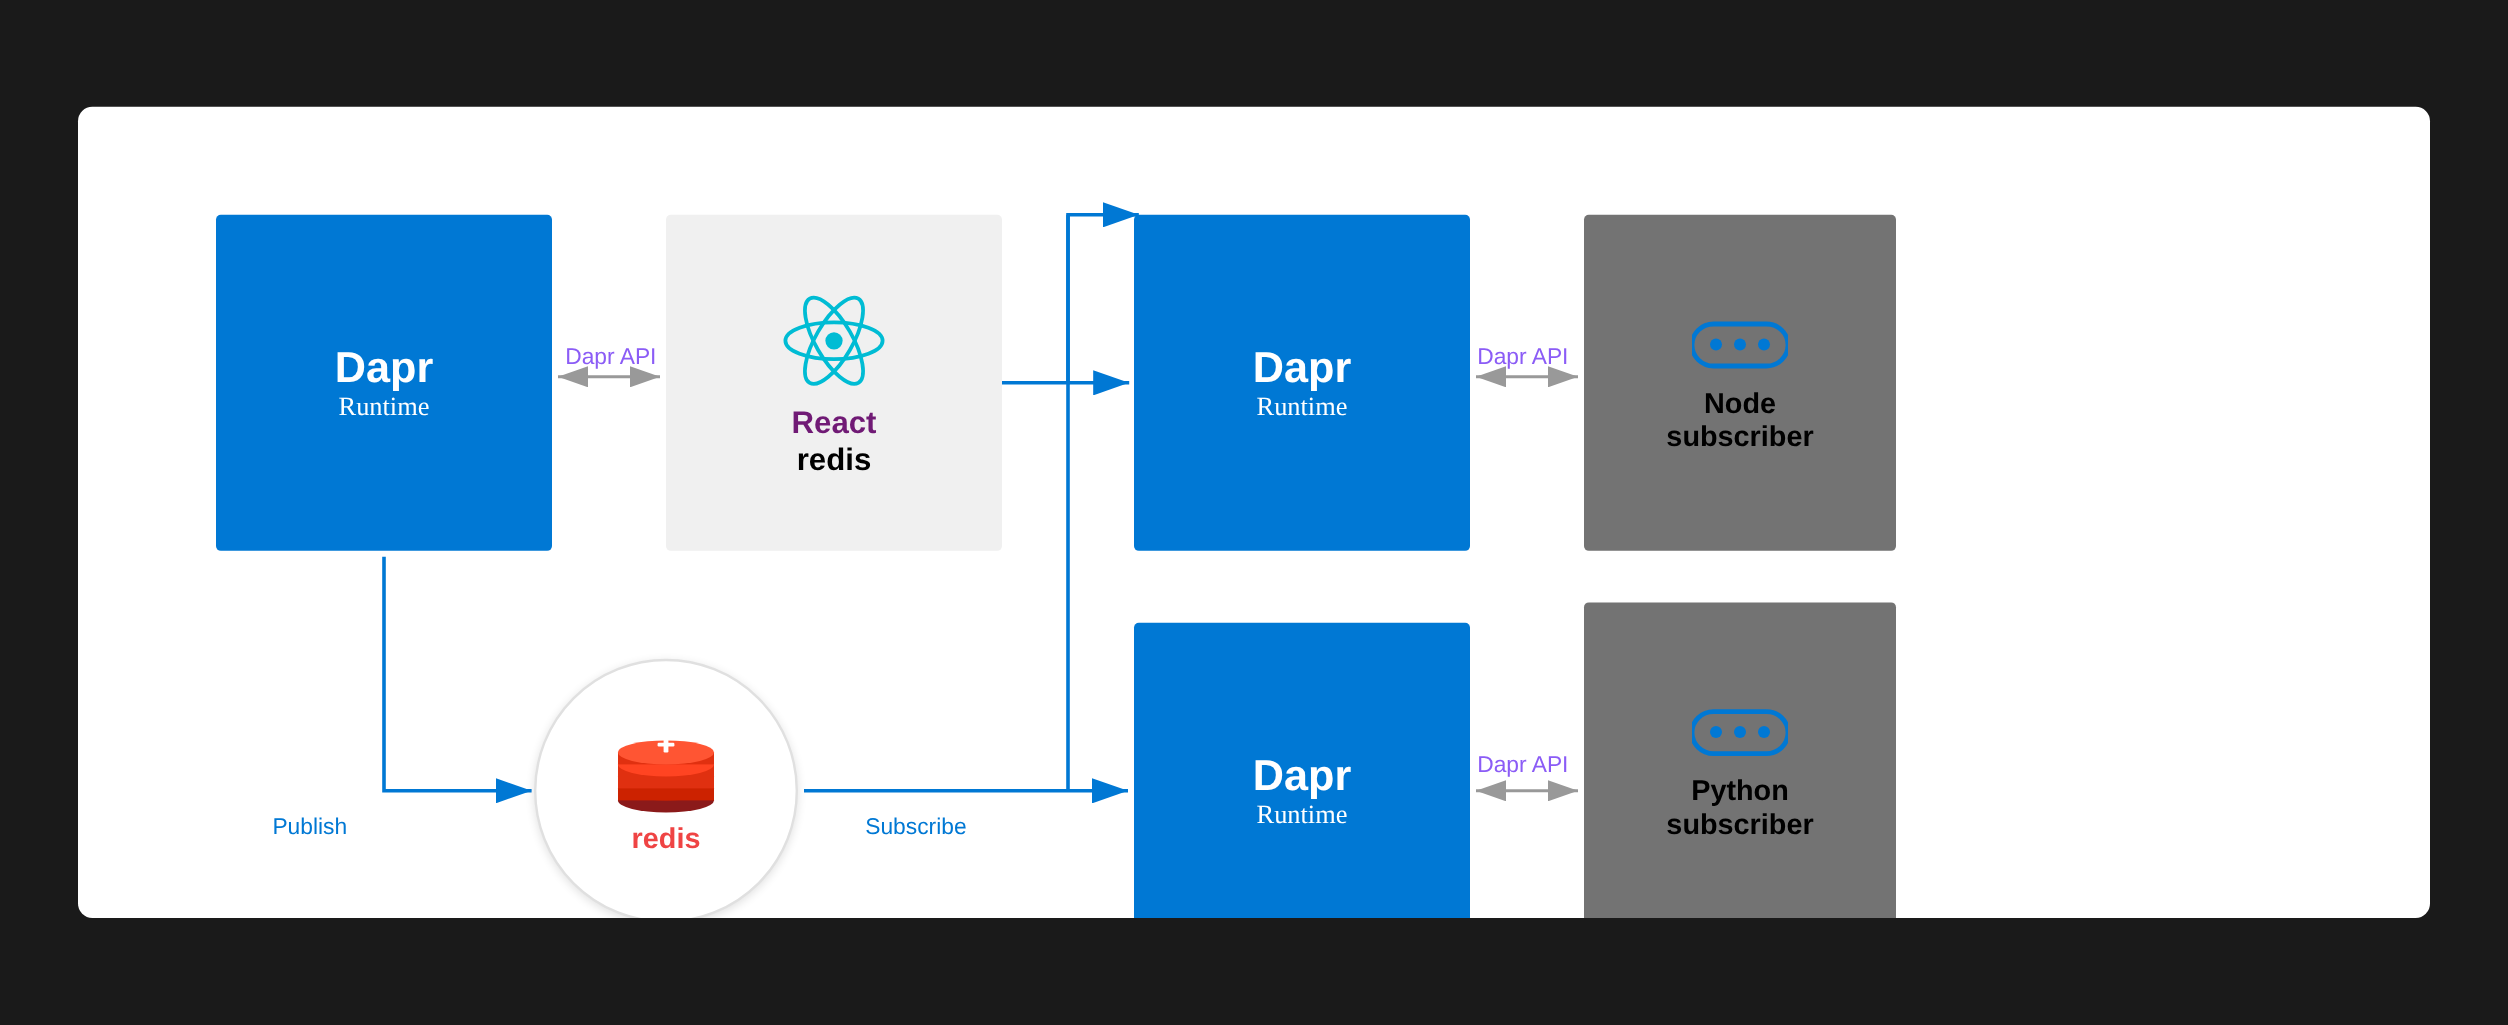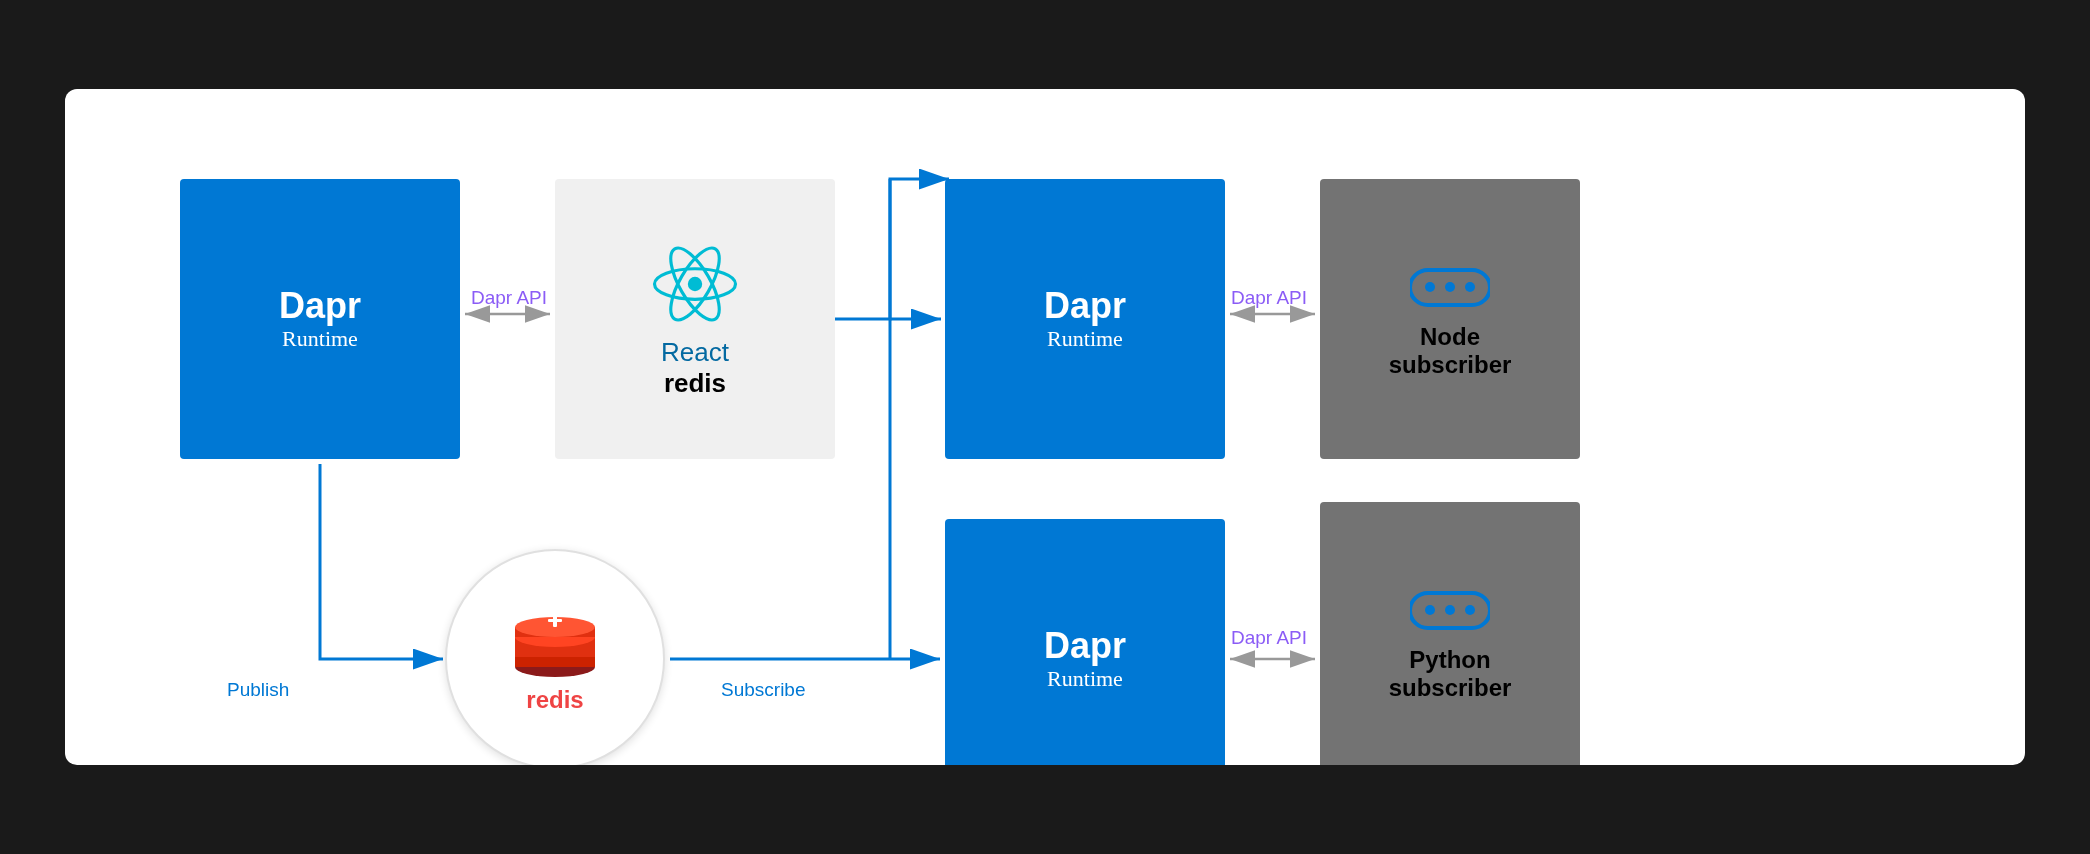--- a/index.html
+++ b/index.html
@@ -149,21 +149,21 @@
 
       <circle cx="50" cy="50" r="8" fill="#00bcd4"></circle>
 
       <ellipse cx="50" cy="50" rx="45" ry="17" fill="none" stroke="#00bcd4" stroke-width="3.5"></ellipse>
 
       <ellipse cx="50" cy="50" rx="45" ry="17" fill="none" stroke="#00bcd4" stroke-width="3.5" transform="rotate(60 50 50)"></ellipse>
 
       <ellipse cx="50" cy="50" rx="45" ry="17" fill="none" stroke="#00bcd4" stroke-width="3.5" transform="rotate(-60 50 50)"></ellipse>
     </svg>
     <div style="text-align:center; margin-top:8px;">
-      <span style="font-size:26px; font-weight:400; color:#0369a1; display:block;">React</span>
+      <span style="font-size:26px; font-weight:700; color:#701a75; display:block;">React</span>
       <span style="font-size:26px; font-weight:700; color:#000; display:block;">redis</span>
     </div>
   </div>
 
   <div class="dapr-block" style="left:880px; top:90px; width:280px; height:280px;">
     <span class="dapr-title">Dapr</span>
     <span class="dapr-subtitle">Runtime</span>
   </div>
 
   <div class="dapr-block" style="left:880px; top:430px; width:280px; height:280px;">

